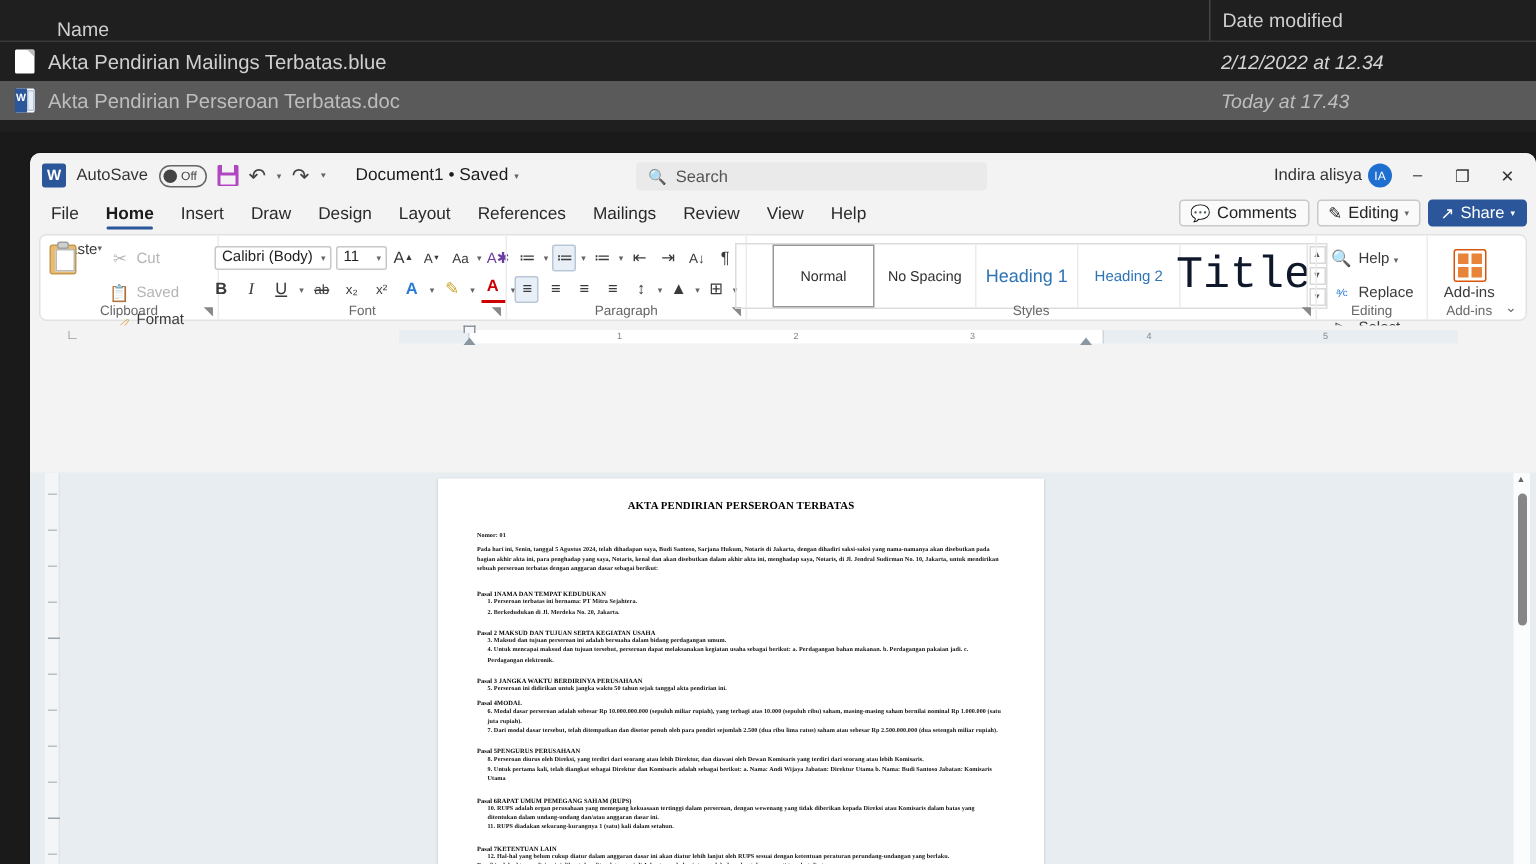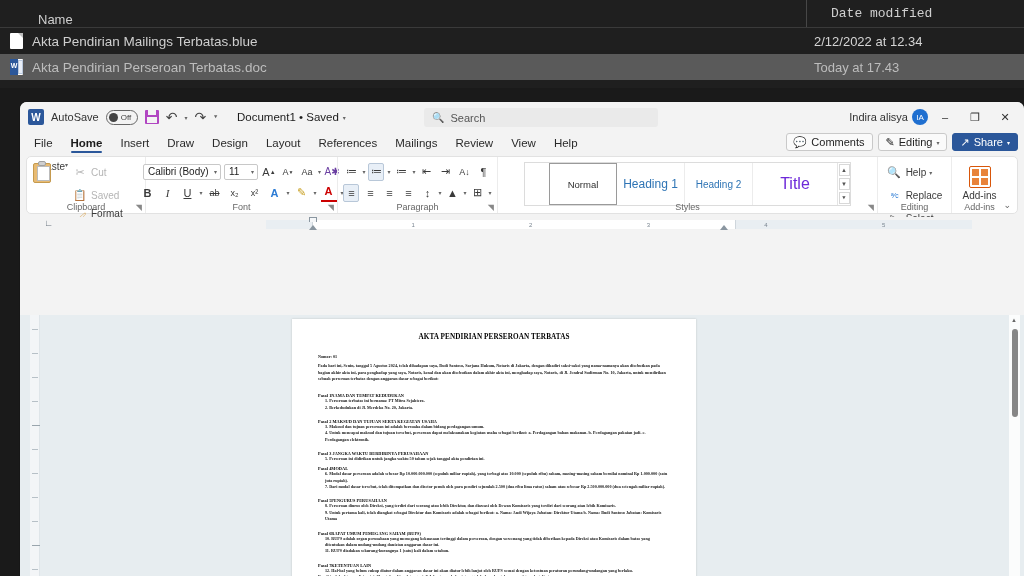--- a/index.html
+++ b/index.html
@@ -14,27 +14,27 @@
   #filelist {
     position: absolute; left: 0; top: 0; width: 1024px; height: 88px;
     background: #1f1f1f; color: #d8d8d8;
   }
   .fl-header {
     display: flex; align-items: flex-end; height: 28px;
     border-bottom: 1px solid #3a3a3a;
     font-size: 13px; color: #cfcfcf;
   }
   .fl-col-name { flex: 0 0 806px; padding-left: 38px; position: relative; }
-  .fl-col-date { flex: 1; padding-left: 24px; border-left: 1px solid #474747; height: 100%; display: flex; align-items: center; font-family: Liberation Mono, monospace; }
+  .fl-col-date { flex: 1; padding-left: 8px; border-left: 1px solid #474747; height: 100%; display: flex; align-items: center; }
   .fl-row {
     display: flex; align-items: center; height: 26px; font-size: 13.5px;
   }
   .fl-row.selected { background: #5a5a5a; }
   .fl-row .nm { flex: 0 0 806px; display: flex; align-items: center; gap: 9px; padding-left: 10px; }
-  .fl-row .dt { flex: 1; padding-left: 8px; color: #d4d4d4; font-size: 13px; }
+  .fl-row .dt { flex: 1; padding-left: 8px; color: #d4d4d4; font-size: 13px; font-style: italic; }
   .fl-row .label { color: #cfcfcf; }
   .fl-row.selected .label, .fl-row.selected .dt { color: #bdbdbd; }
   .doc-ico { width: 13px; height: 16px; position: relative; flex: none; }
   .doc-ico .sheet {
     position: absolute; inset: 0; background: #fff; border-radius: 1px;
   }
   .doc-ico .fold {
     position: absolute; right: 0; top: 0; width: 5px; height: 5px;
     background: #bfbfbf; clip-path: polygon(0 0, 100% 100%, 100% 0);
   }
@@ -102,21 +102,21 @@
   .paste-btn { display:flex; flex-direction:row; width:36px; padding-top:1px;}
   .clip-ico { width:20px;height:22px;position:relative;}
   .clip-ico .body{position:absolute;left:1px;top:2px;width:18px;height:20px;background:#e8bb73;border:1px solid #c59a4e;border-radius:2px;}
   .clip-ico .paper{position:absolute;left:5px;top:5px;width:13px;height:15px;background:#fff;border:1px solid #bbb;}
   .clip-ico .clip{position:absolute;left:6px;top:0px;width:8px;height:5px;background:#cfcfcf;border:1px solid #a0a0a0;border-radius:2px;}
   .styles-gallery { display:flex; align-items:stretch; border:1px solid #dcdcdc; height:44px; margin-top:2px;padding-left:24px;}
   .style-item { width:68px; display:flex; align-items:center; justify-content:center; font-size:9.5px; color:#2f2f2f; border-right:1px solid #ececec;}
   .style-item.sel { border:1px solid #9a9a9a; }
   .style-item.h1 { color:#2e74b5; font-size:12px;}
   .style-item.h2 { color:#2e74b5; font-size:10px;}
-  .style-item.title { color:#6d28d9; font-size:16px; font-family:Liberation Sans, sans-serif; width:84px;}
+  .style-item.title { color:#0f172a; font-size:30px; font-family:Liberation Mono, monospace; width:84px;}
   .gal-scroll { width:13px; display:flex; flex-direction:column; justify-content:space-between; align-items:center; border-left:1px solid #e4e4e4; padding:1px 0;}
   .gs-btn { width:11px;height:12px;border:1px solid #d8d8d8;display:flex;align-items:center;justify-content:center;font-size:6px;color:#555;}
   .addins-ico { width:22px;height:22px;border:1.5px solid #d8560a;border-radius:2px;display:grid;grid-template-columns:1fr 1fr;grid-template-rows:1fr 1fr;gap:2px;padding:2px;}
   .addins-ico i{background:#e8833a;display:block;}
   .collapse-ribbon { position:absolute; right:6px; bottom:3px; font-size:9px; color:#666;}
 
   
   .hruler { position:relative; height:14px; margin-top:3px; background:#f3f3f3; }
   .hruler .track { position:absolute; left:246px; right:52px; top:3px; height:9px; background:#e9eef2; }
   .hruler .page-track { position:absolute; left:292px; width:424px; top:3px; height:9px; background:#fff; border-left:1px solid #cfd6dc; border-right:1px solid #cfd6dc;}
@@ -339,20 +339,21 @@
         <span class="ricon">⊞</span>
         <span class="caret">▾</span>
       </div>
       <span class="group-label">Paragraph</span>
       <span class="dialog-launcher">◥</span>
     </div>
 
     <div class="group" style="width:380px;">
       <div class="styles-gallery">
         <div class="style-item sel">Normal</div>
+        <div class="style-item">No Spacing</div>
         <div class="style-item h1">Heading 1</div>
         <div class="style-item h2">Heading 2</div>
         <div class="style-item title" style="border-right:none;">Title</div>
         <div class="gal-scroll">
           <span class="gs-btn">▲</span>
           <span class="gs-btn">▼</span>
           <span class="gs-btn">⯆</span>
         </div>
       </div>
       <span class="group-label">Styles</span>

